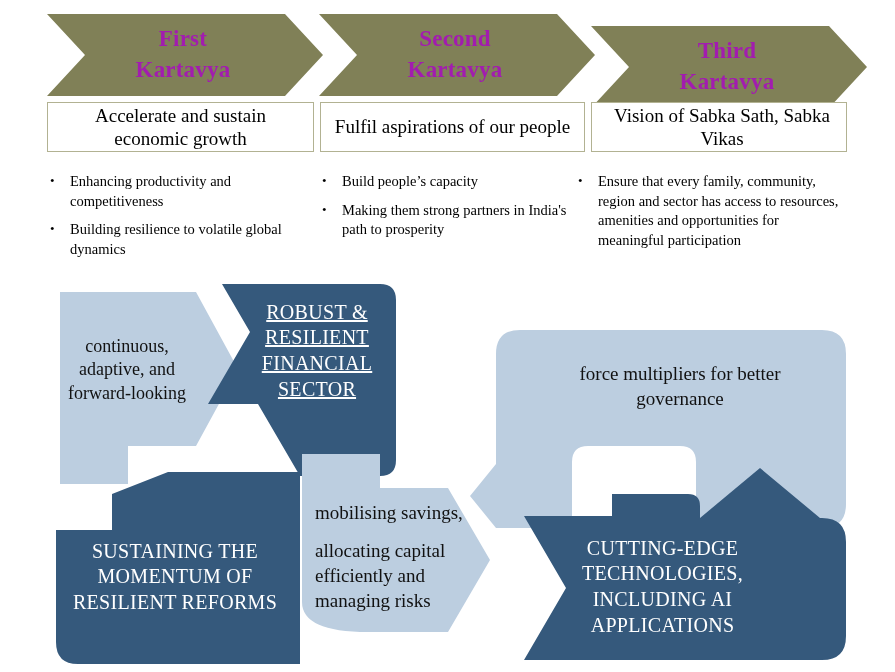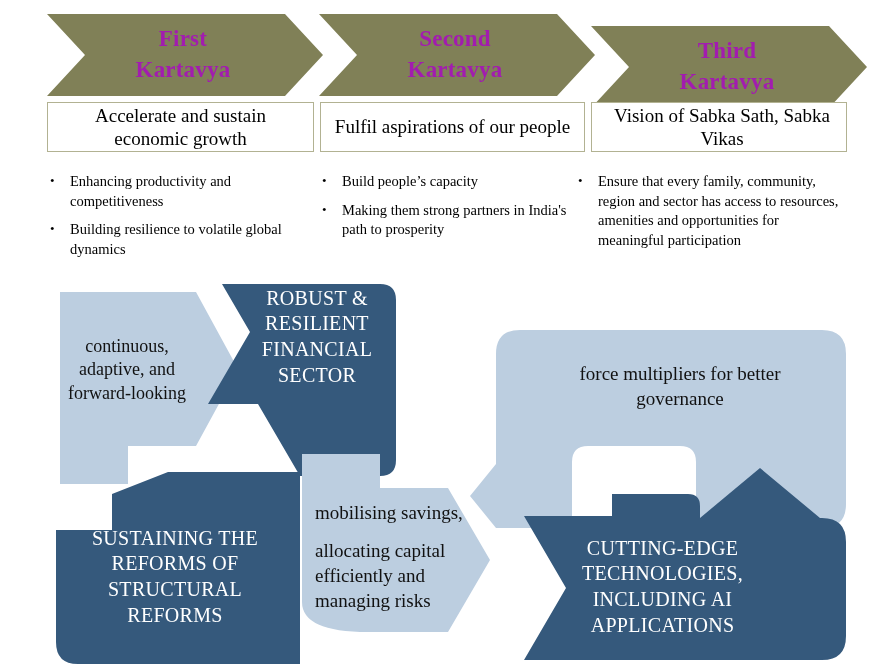--- a/index.html
+++ b/index.html
@@ -123,21 +123,21 @@
     line-height: 1.28;
     letter-spacing: 0.3px;
   }
   .lbl-light {
     color: #111111;
     font-size: 19px;
     line-height: 1.3;
   }
 
   .lbl-continuous  { left: 52px;  top: 28px;  width: 150px; height: 140px; font-size: 18px; }
-  .lbl-robust      { left: 232px; top: 0;  width: 170px; height: 130px; }
+  .lbl-robust      { left: 232px; top: 14px;  width: 170px; height: 130px; text-decoration: underline; }
   .lbl-sustaining  { left: 60px;  top: 240px; width: 230px; height: 130px; }
   .lbl-mobilising  { left: 305px; top: 205px; width: 185px; height: 160px;
                      align-items: flex-start; text-align: left; padding-left: 10px; }
   .lbl-force       { left: 545px; top: 80px;  width: 270px; height: 70px; }
   .lbl-cutting     { left: 530px; top: 250px; width: 265px; height: 130px; }
 
   .mob-line { display: block; }
   .mob-gap { height: 14px; }
 </style>
 </head>
@@ -242,21 +242,21 @@
 
   <div class="shape-label lbl-light lbl-continuous">
     <span>continuous, adaptive, and forward-looking</span>
   </div>
 
   <div class="shape-label lbl-dark lbl-robust">
     <span>ROBUST &amp; RESILIENT FINANCIAL SECTOR</span>
   </div>
 
   <div class="shape-label lbl-dark lbl-sustaining">
-    <span>SUSTAINING THE REFORMS OF STRUCTURAL REFORMS</span>
+    <span>SUSTAINING THE MOMENTUM OF RESILIENT REFORMS</span>
   </div>
 
   <div class="shape-label lbl-light lbl-mobilising">
     <span class="mob-line">mobilising savings,</span>
     <span class="mob-gap"></span>
     <span class="mob-line">allocating capital efficiently and managing risks</span>
   </div>
 
   <div class="shape-label lbl-light lbl-force">
     <span>force multipliers for better governance</span>

